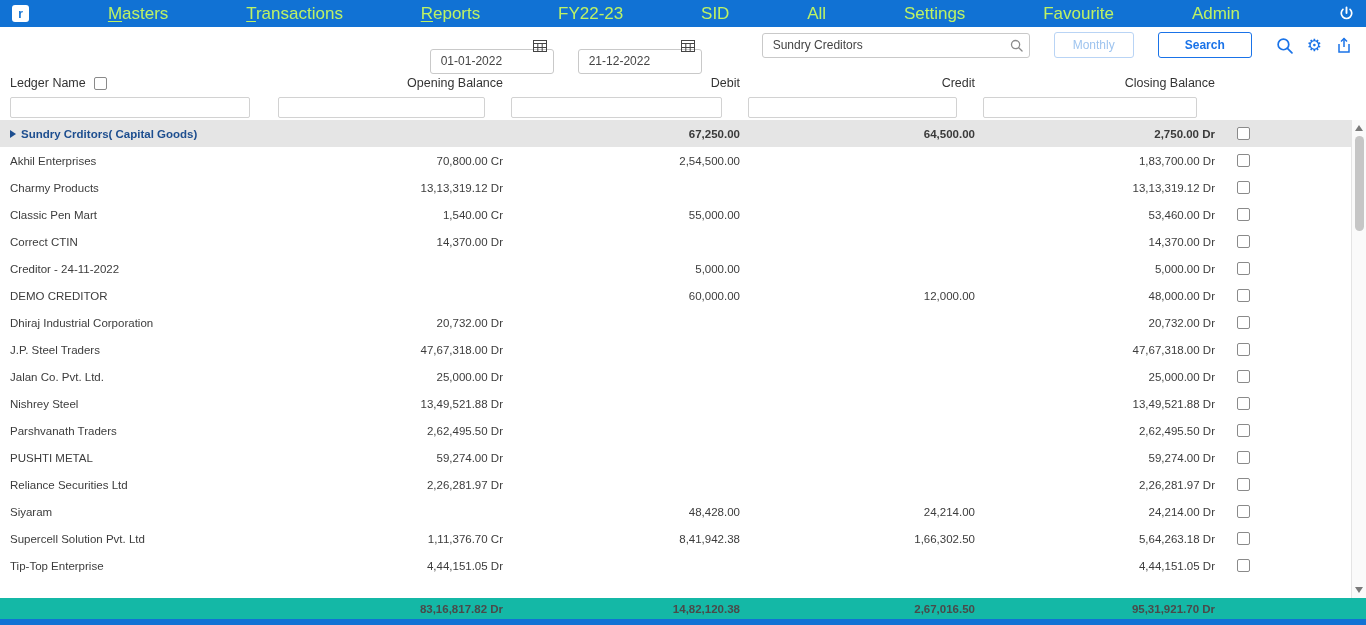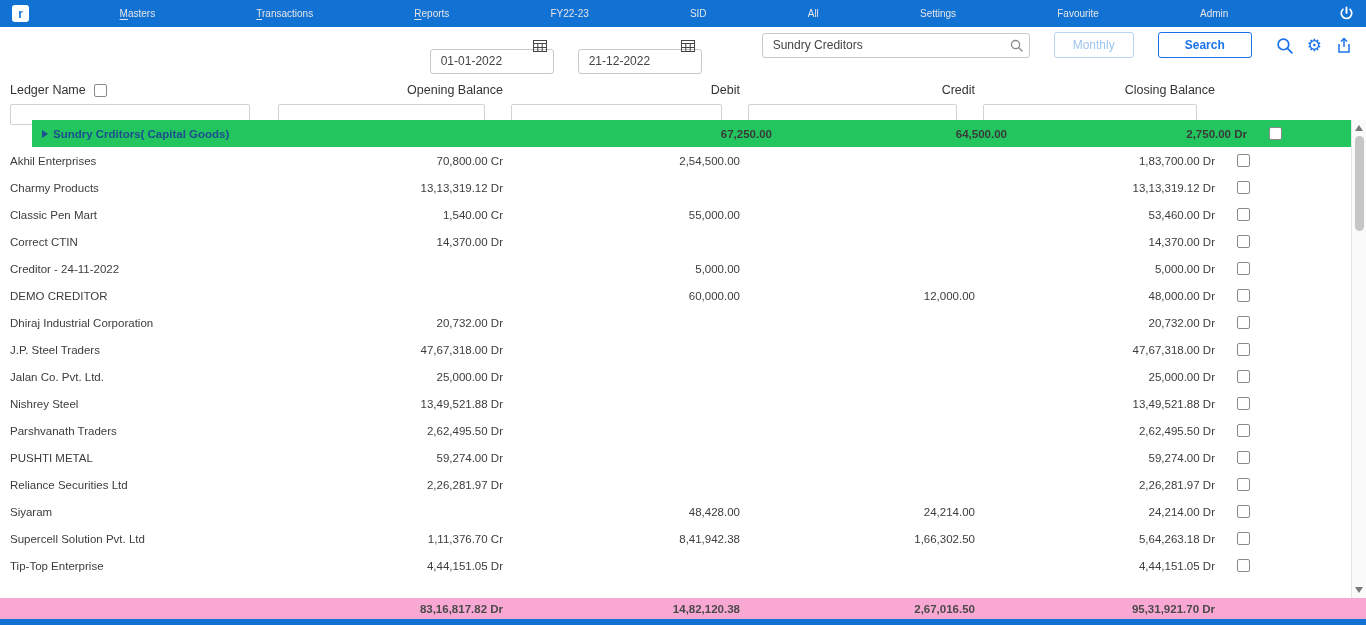--- a/index.html
+++ b/index.html
@@ -13,21 +13,21 @@
   html,body{width:1366px;height:625px;overflow:hidden;background:#fff;
     font-family:"Liberation Sans",sans-serif;color:var(--txt);}
   body{position:relative;}
 
   
   .topnav{position:absolute;top:0;left:0;right:0;height:27px;background:var(--blue);
     display:flex;align-items:center;padding:0 12px;color:#fff;}
   .logo{width:17px;height:17px;background:#fff;border-radius:3px;color:var(--blue);
     font-weight:bold;font-size:12px;display:flex;align-items:center;justify-content:center;cursor:pointer;}
   .nav-items{flex:1;display:flex;justify-content:space-around;margin:0 60px 0 40px;}
-  .nav-item{color:#e5e5e5;font-size:10px;text-decoration:none;cursor:pointer;text-align:center;}
+  .nav-item{color:#bef264;font-size:17px;text-decoration:none;cursor:pointer;text-align:center;}
   .nav-item u{text-underline-offset:2px;}
   .power{margin-left:auto;cursor:pointer;display:flex;align-items:center;}
 
   
   .toolbar{position:absolute;top:27px;left:0;right:0;height:36px;
     display:flex;align-items:center;padding:0 8px;}
   .report-box{display:flex;align-items:center;gap:8px;border:2px solid var(--red);
     border-radius:2px;padding:4px 9px;cursor:pointer;background:#fff;}
   .report-box .ttl{font-size:13px;font-weight:bold;color:var(--navy);}
   .chev{width:7px;height:7px;border-right:2px solid var(--navy);border-bottom:2px solid var(--navy);
@@ -41,43 +41,43 @@
   .inp-icon{position:absolute;right:7px;display:flex;align-items:center;}
   .btn{height:26px;border-radius:3px;background:#fff;font-size:12px;padding:0 18px;
     cursor:pointer;font-family:"Liberation Sans",sans-serif;}
   .btn-monthly{border:1px solid #b9d4f5;color:#9ec4ef;}
   .btn-search{border:1px solid var(--accent);color:var(--accent);font-weight:bold;padding:0 26px;}
   .tool-icons{display:flex;align-items:center;gap:14px;}
   .tool-icons .ic{cursor:pointer;display:flex;align-items:center;}
 
   
   .grid{display:grid;grid-template-columns:270px 233px 237px 235px 240px 56px 1fr;align-items:center;}
-  .thead{position:absolute;top:72px;left:0;right:0;margin-top:7px;}
+  .thead{position:absolute;top:72px;left:0;right:0;}
   .hlabels{height:22px;font-size:12.5px;color:#333;}
   .hname{padding-left:10px;display:flex;align-items:center;gap:8px;}
   .hnum{text-align:right;}
   .cbox{width:13px;height:13px;border:1px solid #8a8a8a;border-radius:2px;background:#fff;
     appearance:none;-webkit-appearance:none;cursor:pointer;margin:0;}
   .filters{height:26px;}
   .filters input{height:21px;border:1px solid #d2d2d2;border-radius:2px;margin-left:8px;
     width:calc(100% - 26px);font-size:11px;padding:0 6px;}
   .filters .fname{width:240px;margin-left:10px;}
 
   .rows{position:absolute;top:120px;left:0;right:0;height:478px;overflow:hidden;}
   .trow{height:27px;font-size:11.5px;}
   .cell.name{padding-left:10px;display:flex;align-items:center;gap:5px;overflow:hidden;white-space:nowrap;}
   .cell.num{text-align:right;}
   .cell.chk{display:flex;justify-content:center;}
-  .trow.group{background:#22c55e;margin-left:32px;}
+  .trow.group{background:#e5e5e5;}
   .trow.group .cell.name span{color:#1d4e8f;font-weight:bold;}
   .trow.group .cell.num{font-weight:bold;color:#3a3a3a;}
   .tri{width:0;height:0;border-left:6px solid #1d4e8f;border-top:4px solid transparent;
     border-bottom:4px solid transparent;display:inline-block;cursor:pointer;}
 
-  .totals{position:absolute;left:0;right:0;bottom:6px;height:21px;background:#f9a8d4;
+  .totals{position:absolute;left:0;right:0;bottom:6px;height:21px;background:#14b8a6;
     font-size:11.5px;font-weight:bold;color:#4a4a4a;}
   .bottombar{position:absolute;left:0;right:0;bottom:0;height:6px;background:var(--blue);}
 
   
   .sbar{position:absolute;right:0;top:120px;width:15px;height:478px;background:#fafafa;
     border-left:1px solid #e4e4e4;display:flex;flex-direction:column;align-items:center;}
   .sb-up,.sb-down{width:0;height:0;cursor:pointer;margin:5px 0;}
   .sb-up{border-left:4px solid transparent;border-right:4px solid transparent;border-bottom:6px solid #7a7a7a;}
   .sb-down{border-left:4px solid transparent;border-right:4px solid transparent;border-top:6px solid #7a7a7a;margin-top:auto;}
   .sb-thumb{width:9px;height:95px;background:#c6c6c6;border-radius:5px;cursor:grab;}

